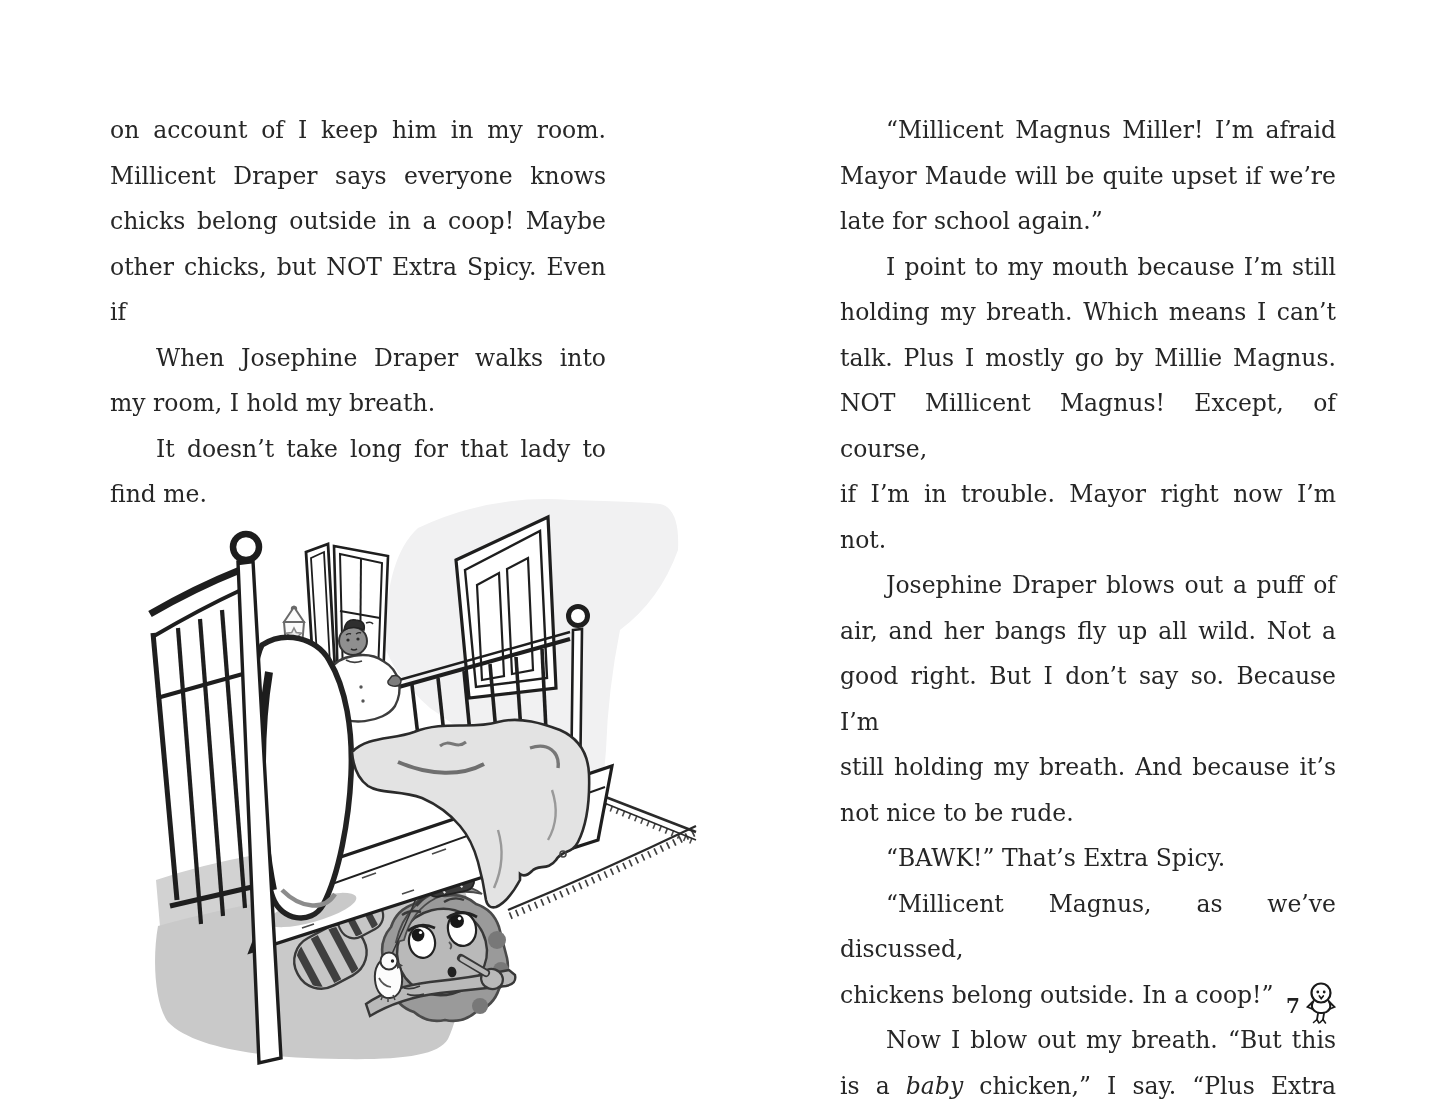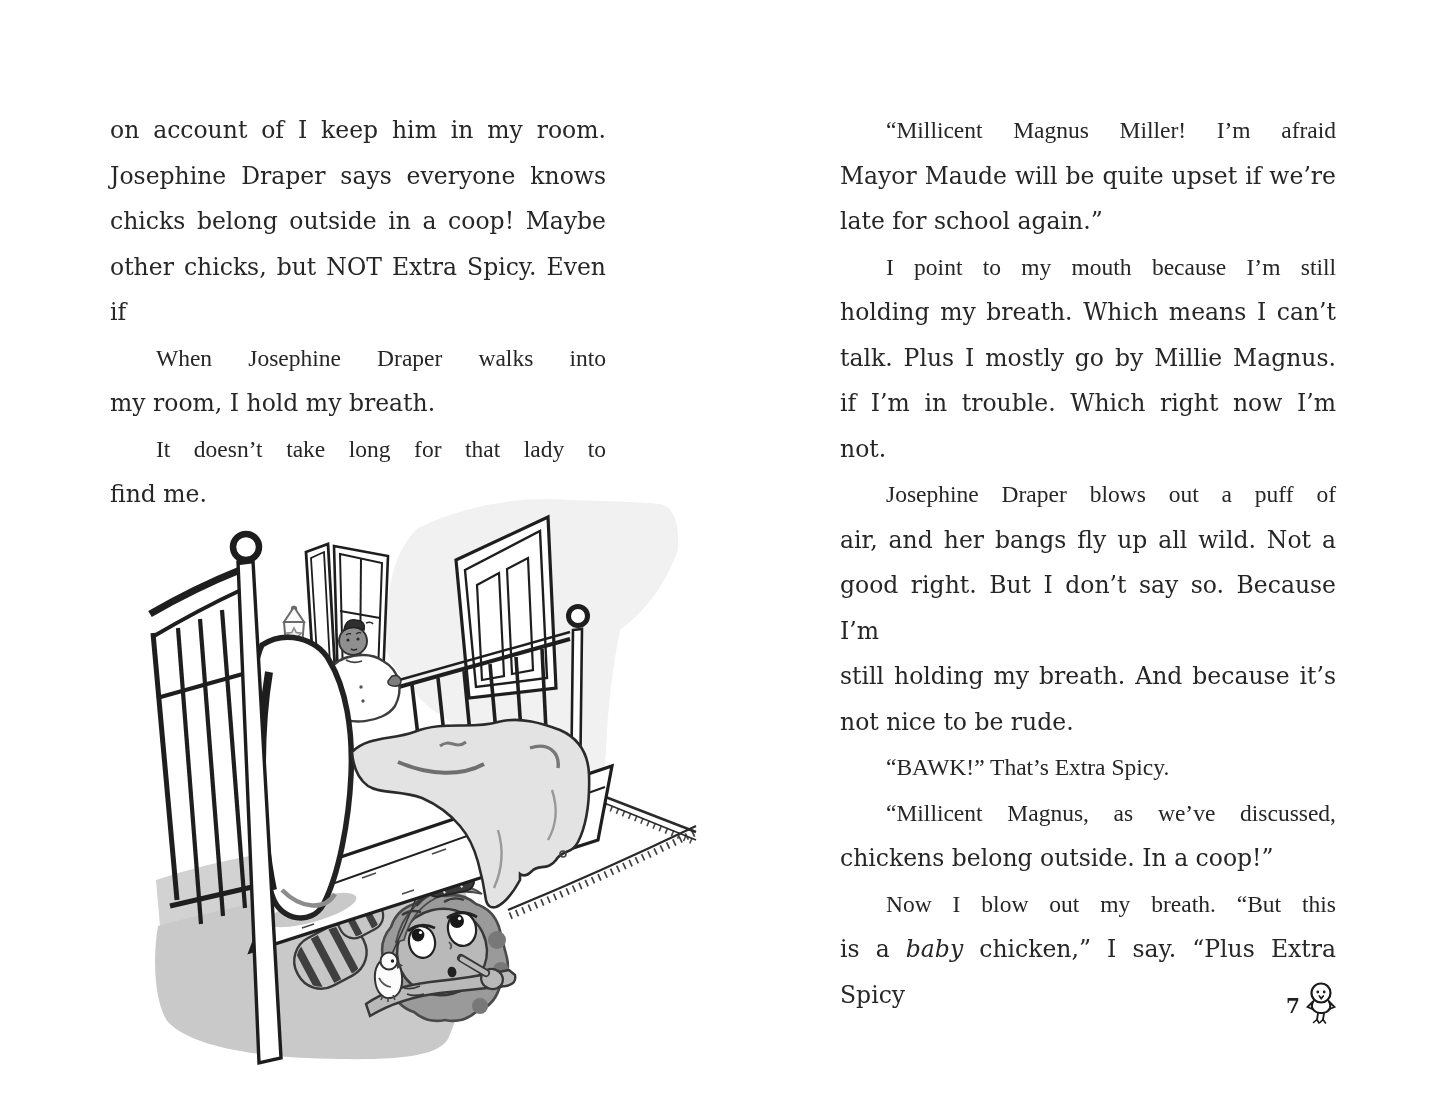--- a/index.html
+++ b/index.html
@@ -19,21 +19,21 @@
     color:#262626;
   }
   #left-col{left:110px;top:108px;}
   #right-col{left:840px;top:108px;}
   .line{
     text-align:justify;
     text-align-last:left;
     white-space:normal;
   }
   .line.just{ text-align-last:justify; }
-  .line.indent{ text-indent:46px;font-family:Liberation Serif, serif; }
+  .line.indent{ text-indent:46px; }
   .line em{ }
   .folio{
     position:absolute;
     left:1266px;top:992px;
     width:34px;
     font-size:20px;
     font-weight:bold;
     text-align:right;
     color:#222222;
     line-height:28px;
@@ -48,37 +48,38 @@
     width:600px;height:616px;
   }
 </style>
 </head>
 <body>
 
 <div class="spread">
 
   <div class="text-col" id="left-col">
       <div class="line just">on account of I keep him in my room.</div>
-      <div class="line just">Josephine Draper says everyone knows</div>
+      <div class="line just">Millicent Draper says everyone knows</div>
       <div class="line just">chicks belong outside in a coop! Maybe</div>
       <div class="line just">other chicks, but NOT Extra Spicy. Even if</div>
       <div class="line indent just">When Josephine Draper walks into</div>
       <div class="line">my room, I hold my breath.</div>
       <div class="line indent just">It doesn’t take long for that lady to</div>
       <div class="line">find me.</div>
     </div>
 
   <div class="text-col" id="right-col">
       <div class="line indent just">“Millicent Magnus Miller! I’m afraid</div>
       <div class="line just">Mayor Maude will be quite upset if we’re</div>
       <div class="line">late for school again.”</div>
       <div class="line indent just">I point to my mouth because I’m still</div>
       <div class="line just">holding my breath. Which means I can’t</div>
       <div class="line just">talk. Plus I mostly go by Millie Magnus.</div>
-      <div class="line">if I’m in trouble. Which right now I’m not.</div>
+      <div class="line just">NOT Millicent Magnus! Except, of course,</div>
+      <div class="line">if I’m in trouble. Mayor right now I’m not.</div>
       <div class="line indent just">Josephine Draper blows out a puff of</div>
       <div class="line just">air, and her bangs fly up all wild. Not a</div>
       <div class="line just">good right. But I don’t say so. Because I’m</div>
       <div class="line just">still holding my breath. And because it’s</div>
       <div class="line">not nice to be rude.</div>
       <div class="line indent">“BAWK!” That’s Extra Spicy.</div>
       <div class="line indent just">“Millicent Magnus, as we’ve discussed,</div>
       <div class="line">chickens belong outside. In a coop!”</div>
       <div class="line indent just">Now I blow out my breath. “But this</div>
       <div class="line just">is a <em>baby</em> chicken,” I say. “Plus Extra Spicy</div>

